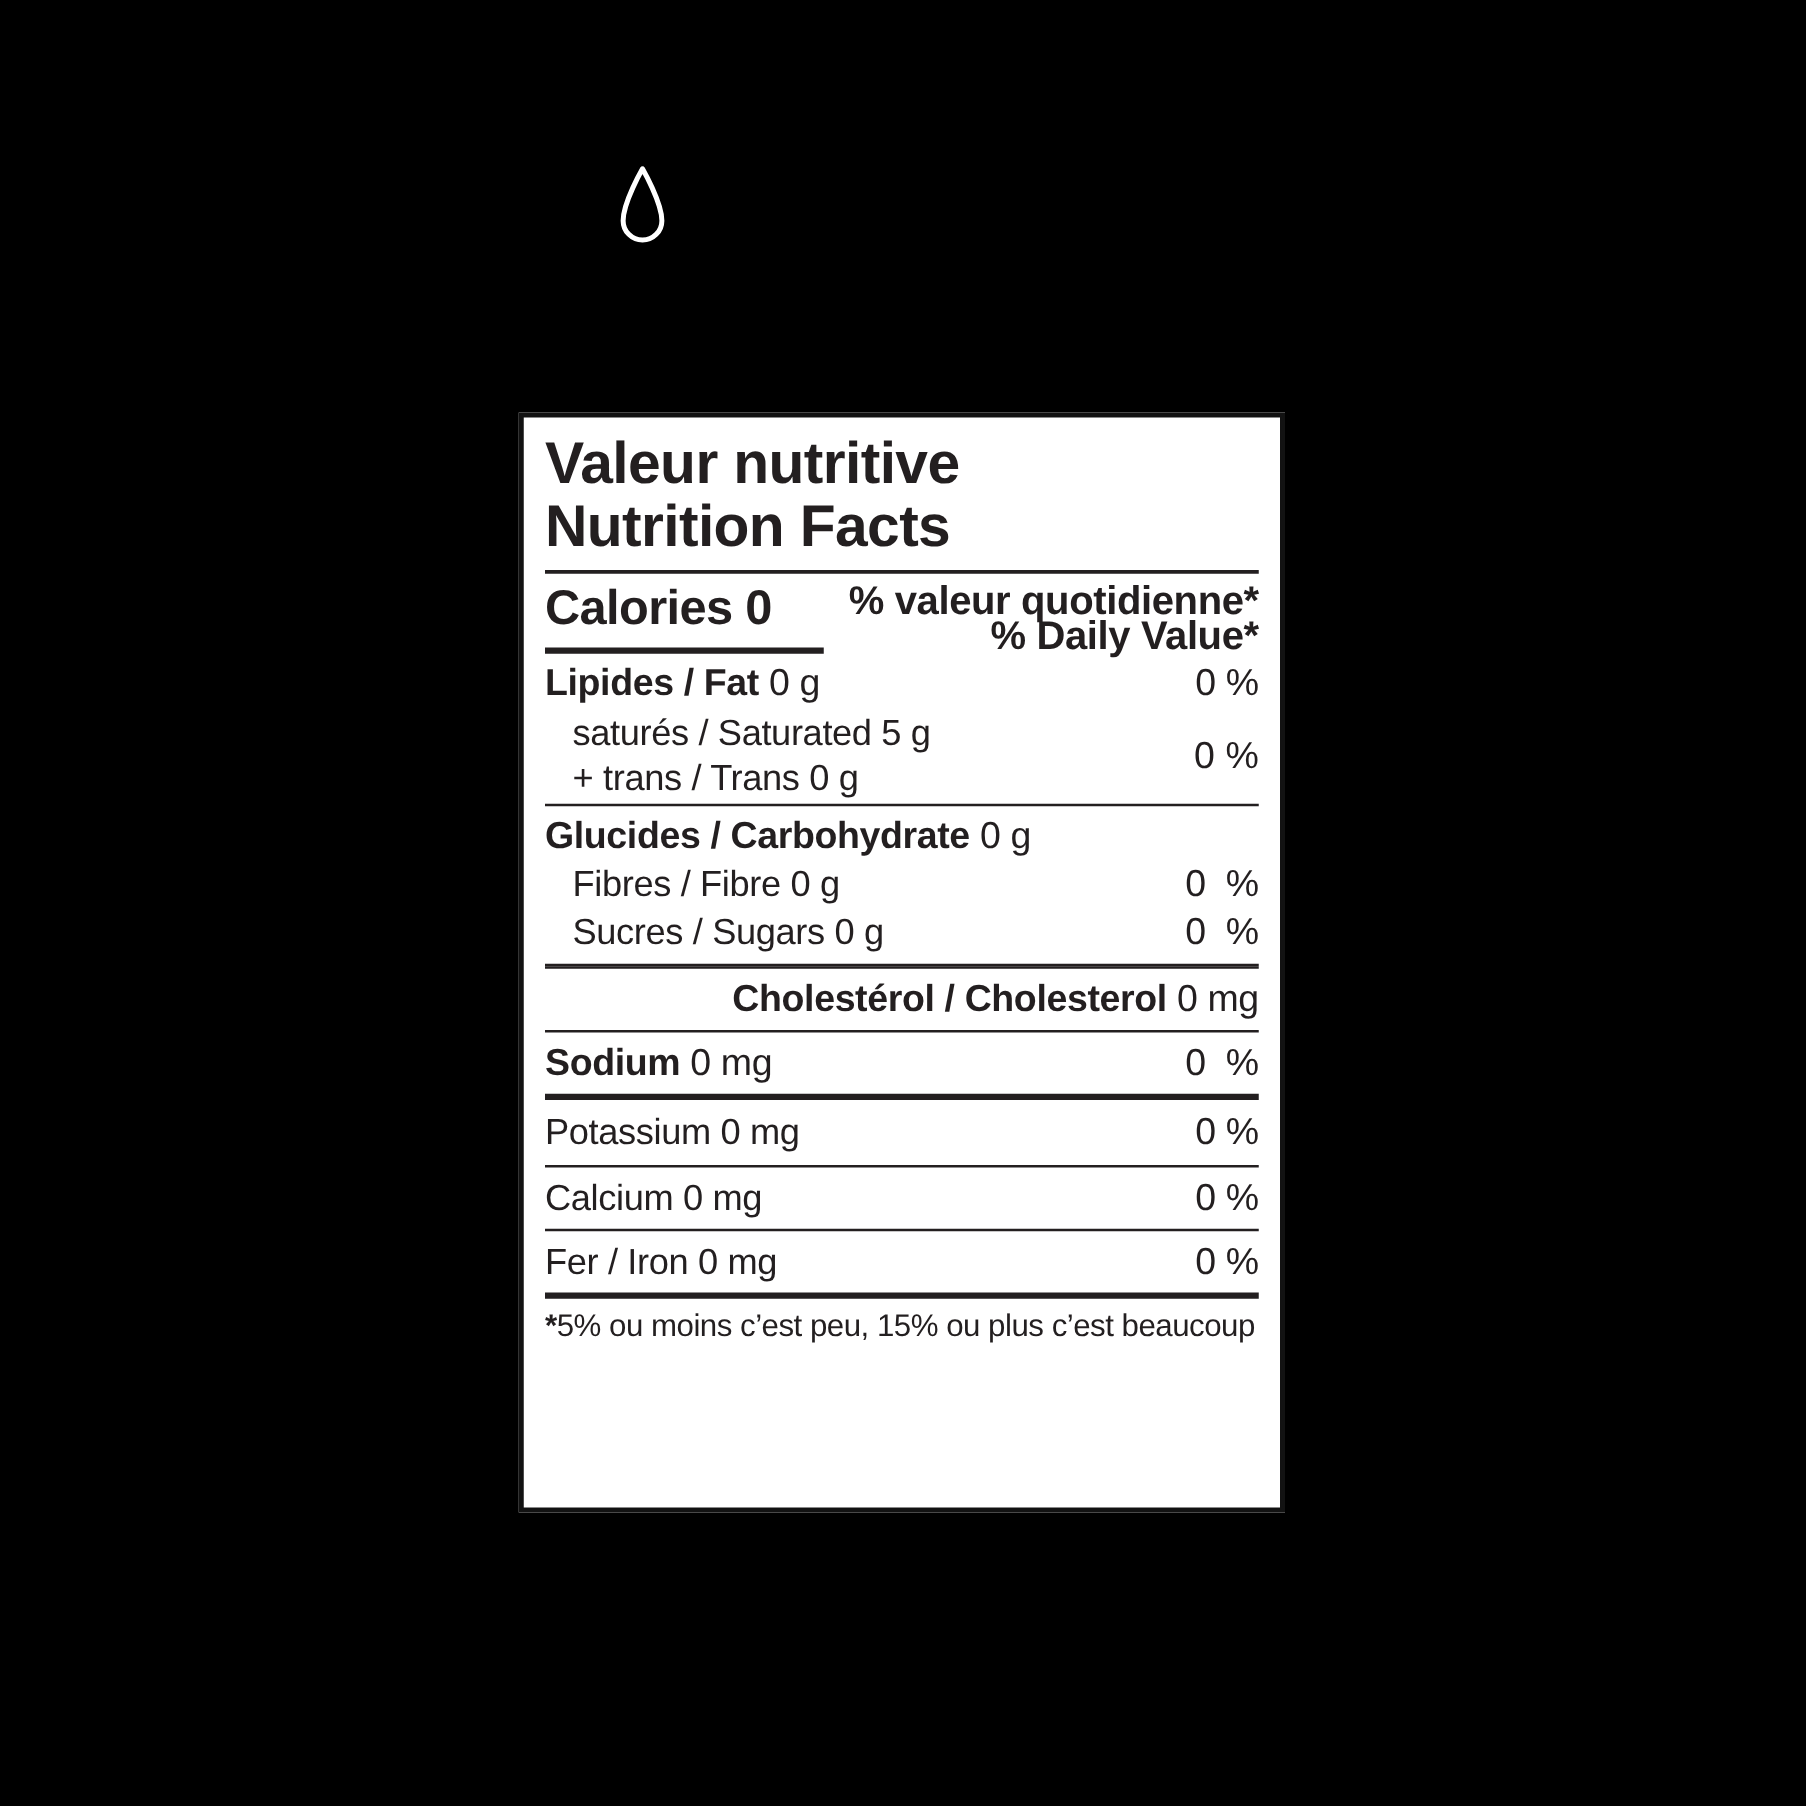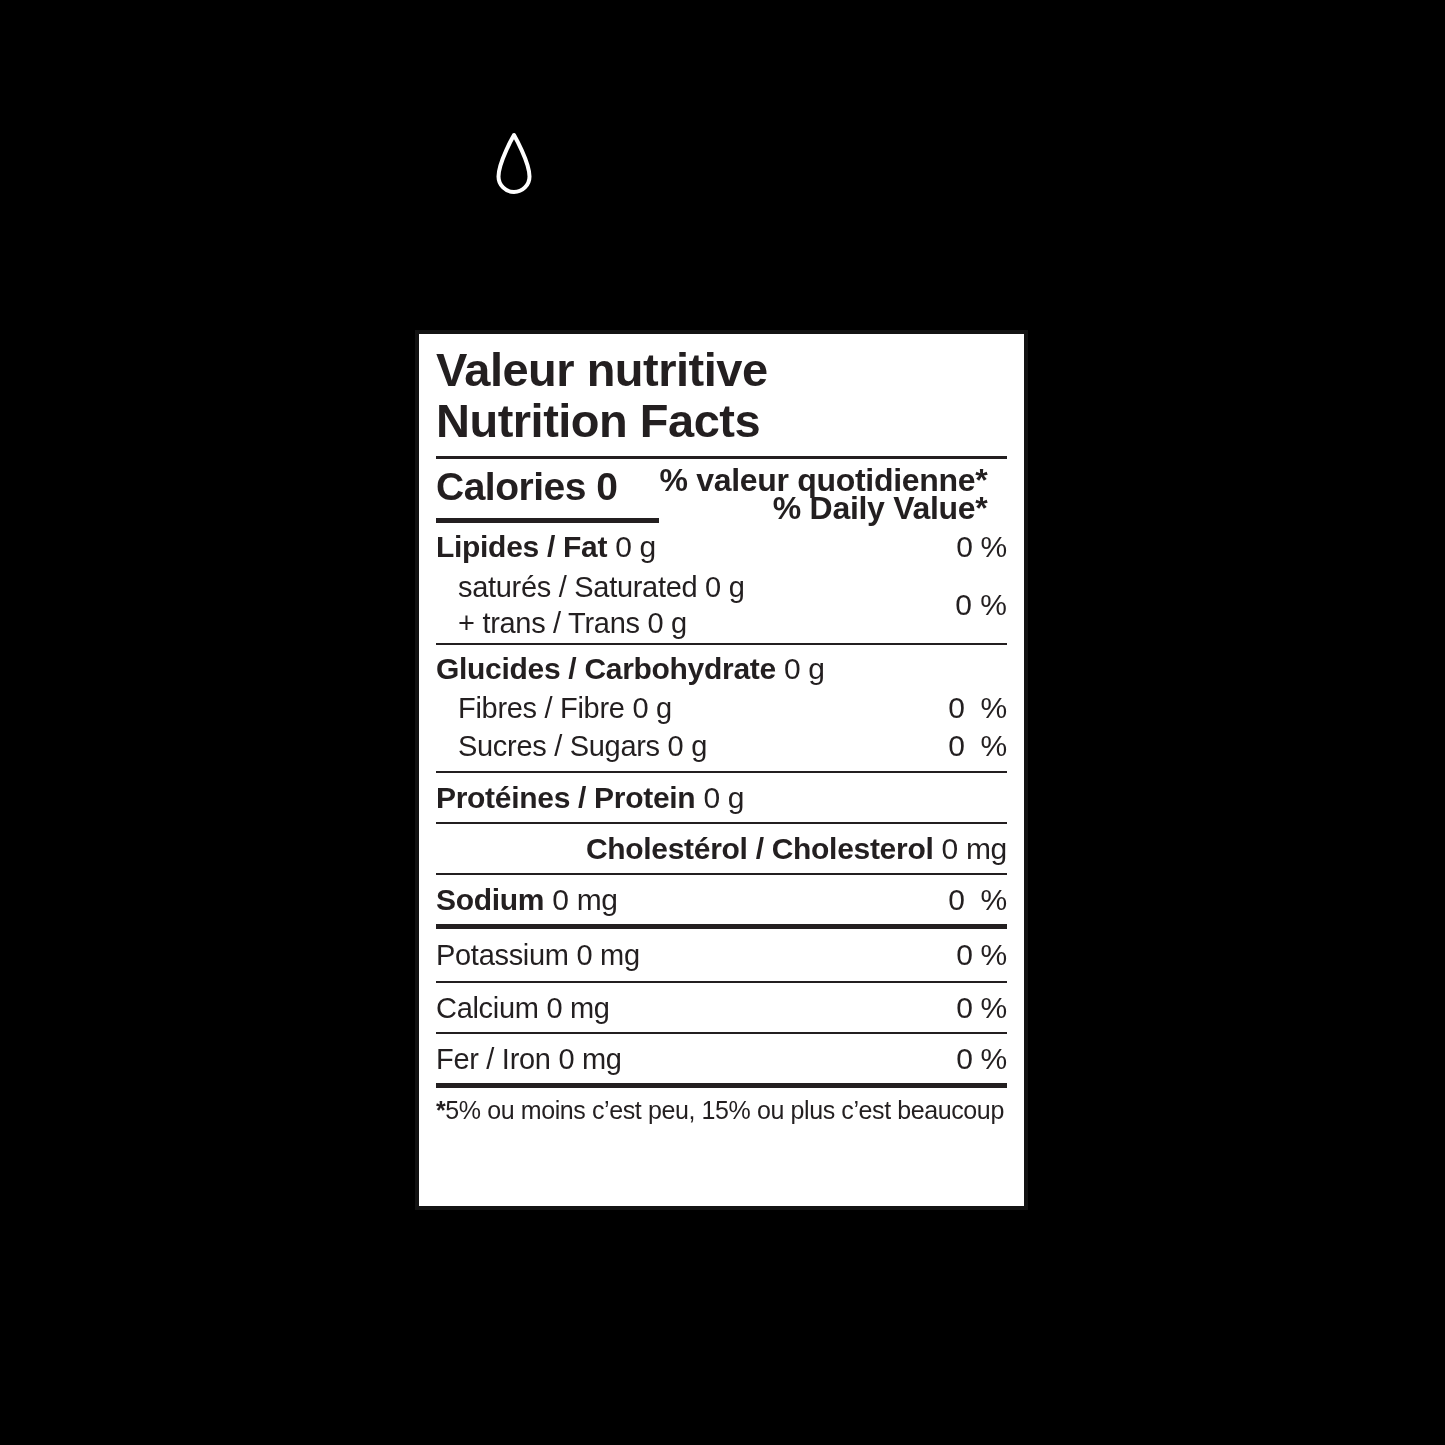--- a/index.html
+++ b/index.html
@@ -47,21 +47,21 @@
     line-height: 37px;
     margin-top: 5px;
     letter-spacing: -0.3px;
   }
   .rule3 { border-top: 3px solid #231f20; margin-top: 10px; }
   .rule2 { border-top: 2px solid #231f20; }
   .rule5 { border-top: 5px solid #231f20; }
 
   .cal-row {
     display: flex;
-    justify-content: flex-start;
+    justify-content: space-between;
     align-items: flex-start;
     padding-top: 3px;
   }
   .cal-left {
     font-weight: bold;
     font-size: 39px;
     line-height: 46px;
     border-bottom: 5px solid #231f20;
     padding: 2px 42px 8px 0;
     letter-spacing: -0.5px;
@@ -146,21 +146,21 @@
     <div class="row row-fat">
       <div>
         <span class="b">Lipides / Fat</span>
         <span>0 g</span>
       </div>
       <div class="dv">0 %</div>
     </div>
 
     <div class="satgroup">
       <div class="lines">
-        <div>saturés / Saturated 0 g</div>
+        <div>saturés / Saturated 5 g</div>
         <div>+ trans / Trans 0 g</div>
       </div>
       <div class="dv">0 %</div>
     </div>
 
     <div class="rule2"></div>
 
     <div class="row row-carb">
       <div>
         <span class="b">Glucides / Carbohydrate</span>
@@ -179,26 +179,20 @@
     <div class="row row-sub row-sugars">
       <div class="lbl">
         <span>Sucres / Sugars</span>
         <span>0 g</span>
       </div>
       <div class="dv">0  %</div>
     </div>
 
     <div class="rule2"></div>
 
-    <div class="row row-protein">
-      <div>
-        <span class="b">Protéines / Protein</span>
-        <span>0 g</span>
-      </div>
-    </div>
 
     <div class="rule2"></div>
 
     <div class="row row-chol">
       <div>
         <span class="b">Cholestérol / Cholesterol</span>
         <span>0 mg</span>
       </div>
     </div>
 

